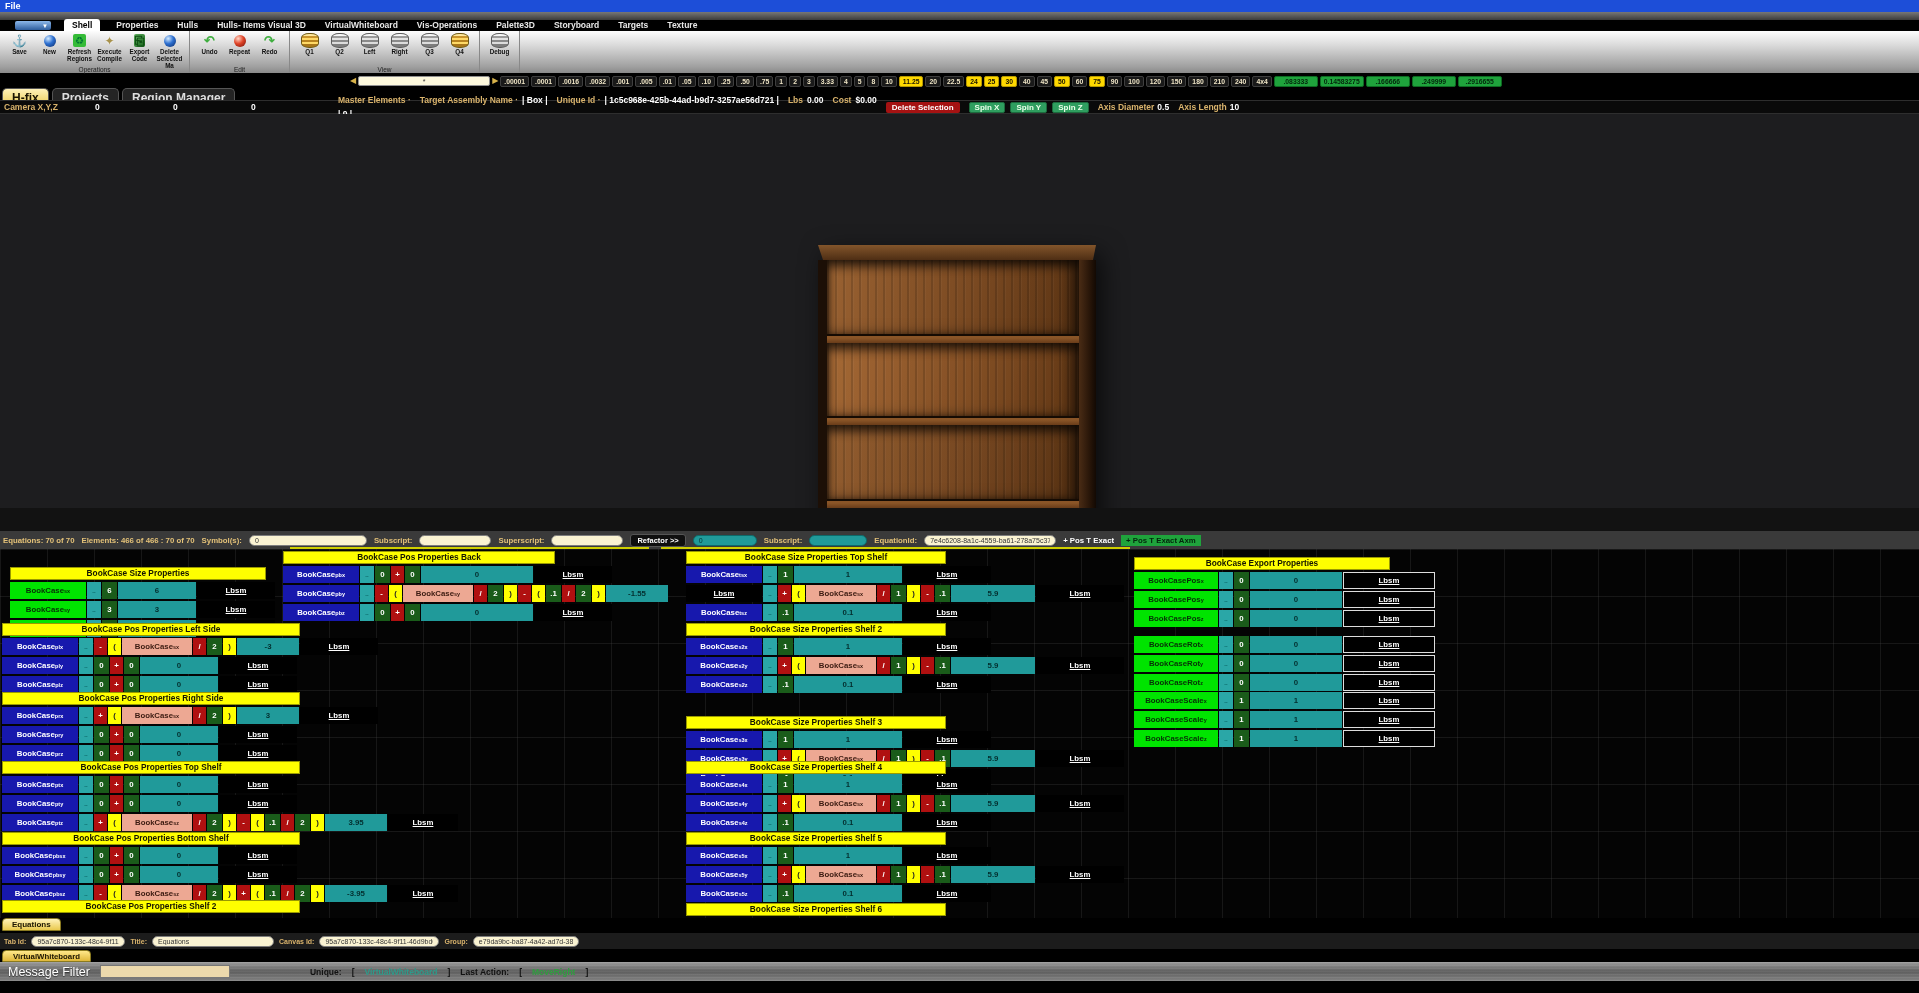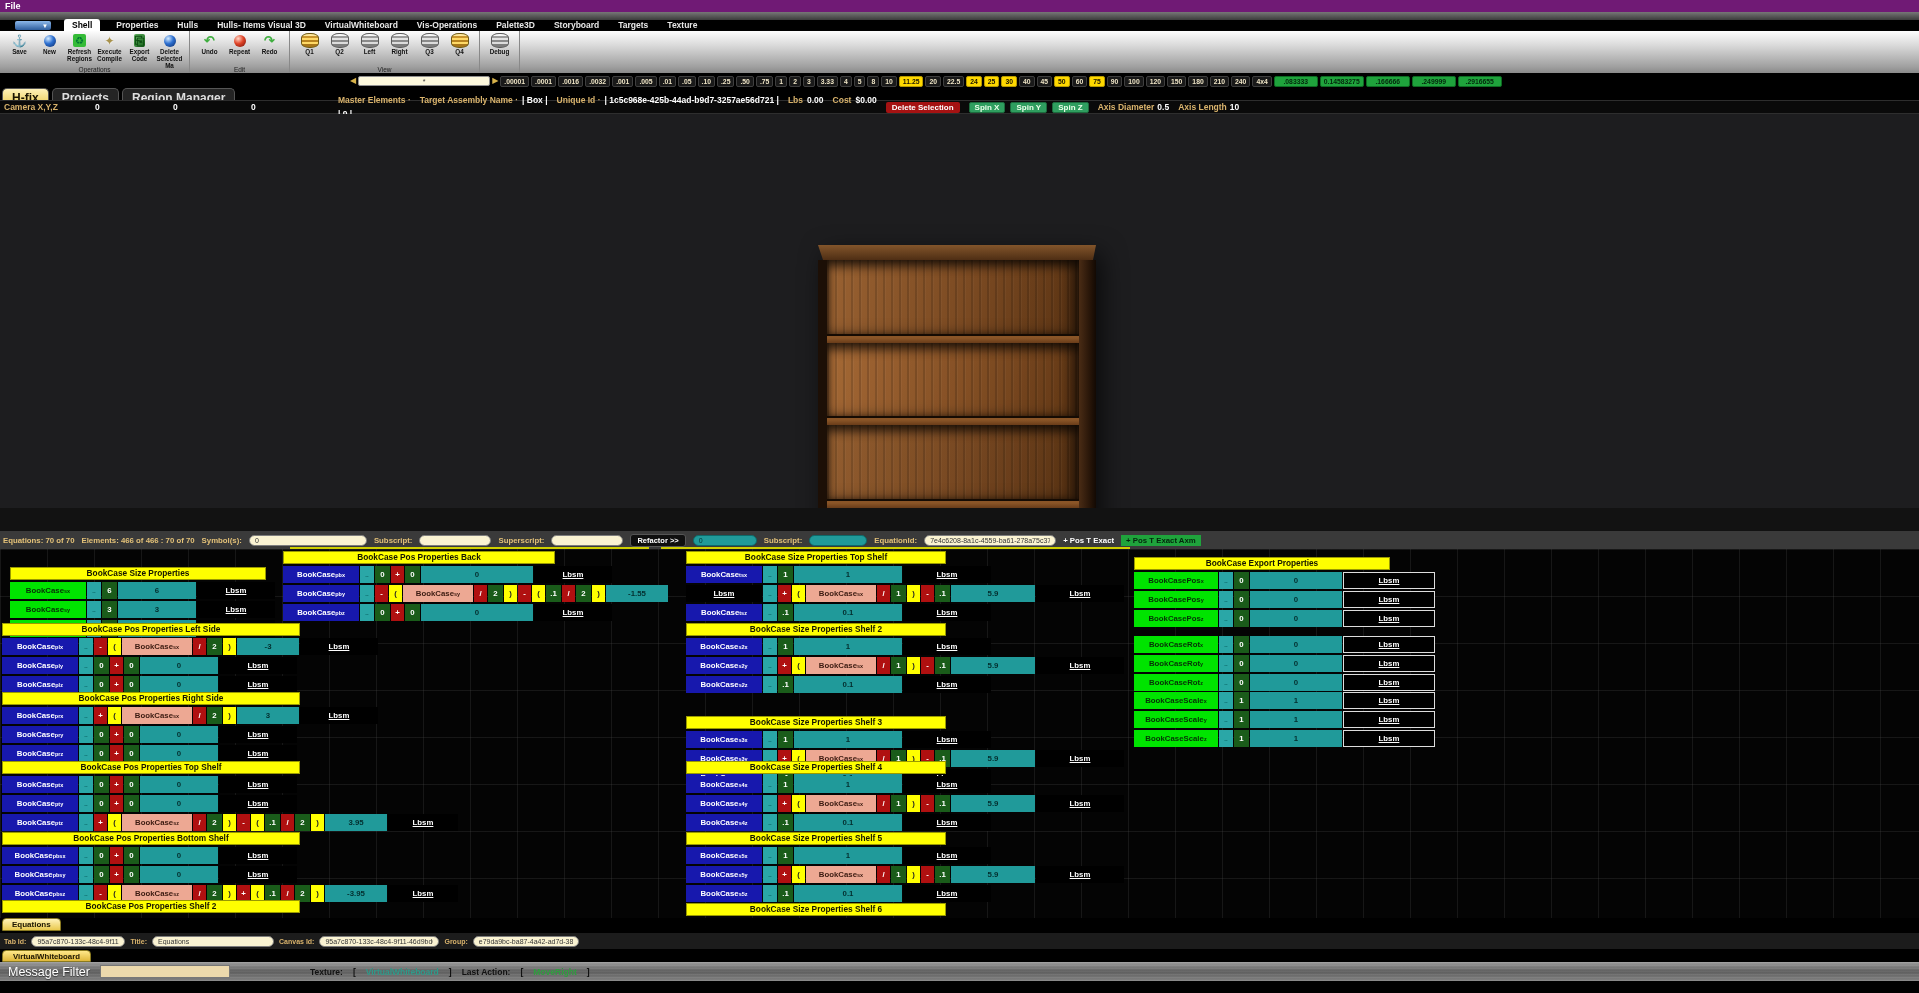--- a/index.html
+++ b/index.html
@@ -1,21 +1,21 @@
 <!DOCTYPE html>
 <html><head>
 <meta charset="utf-8">
 <style>
   *{box-sizing:border-box;margin:0;padding:0}
   html,body{background:#000}
   body{font-family:"Liberation Sans",sans-serif}
   #stage{position:relative;width:1919px;height:993px;background:#000;overflow:hidden}
 
   
-  .titlebar{position:absolute;left:0;top:0;right:0;height:12px;background:#701a75;color:#fff;
+  .titlebar{position:absolute;left:0;top:0;right:0;height:12px;background:#1d4ed8;color:#fff;
     font-size:9px;font-weight:bold;padding:1px 0 0 5px}
   .chromestrip{position:absolute;left:0;top:12px;right:0;height:8px;
     background:linear-gradient(180deg,#777,#3c3c3c)}
 
   
   .menubar{position:absolute;left:0;top:20px;right:0;height:11px;background:#000;
     display:flex;align-items:flex-end;gap:13px;padding-left:15px}
   .menu-drop{width:36px;height:9px;border-radius:2px;margin-bottom:1px;
     background:linear-gradient(180deg,#8cb8ea,#2d5d9e);color:#fff;font-size:6px;
     display:flex;align-items:center;justify-content:flex-end;padding-right:3px}
@@ -1016,21 +1016,21 @@
       <input class="input-cream" value="95a7c870-133c-48c4-9f11-46d9bd67e976" style="width: 120px;">
       <span class="blabel">Group:</span>
       <input class="input-cream" value="e79da9bc-ba87-4a42-ad7d-38d9c5e5455f" style="width: 106px;">
     </div>
   <div class="vwb-btn">VirtualWhiteboard</div>
 
   <div class="msgbar">
     <span class="msg-title">Message Filter</span>
     <input class="msg-input" style="">
     <span style="width:60px"></span>
-    <span class="plug">Texture:</span>
+    <span class="plug">Unique:</span>
     <span class="plug">[</span>
     <span class="plug-link">VirtualWhiteboard</span>
     <span class="plug">]</span>
     <span class="plug">Last Action:</span>
     <span class="plug">[</span>
     <span class="plug-link green">MoveRight</span>
     <span class="plug">]</span>
   </div>
 
 </div>

